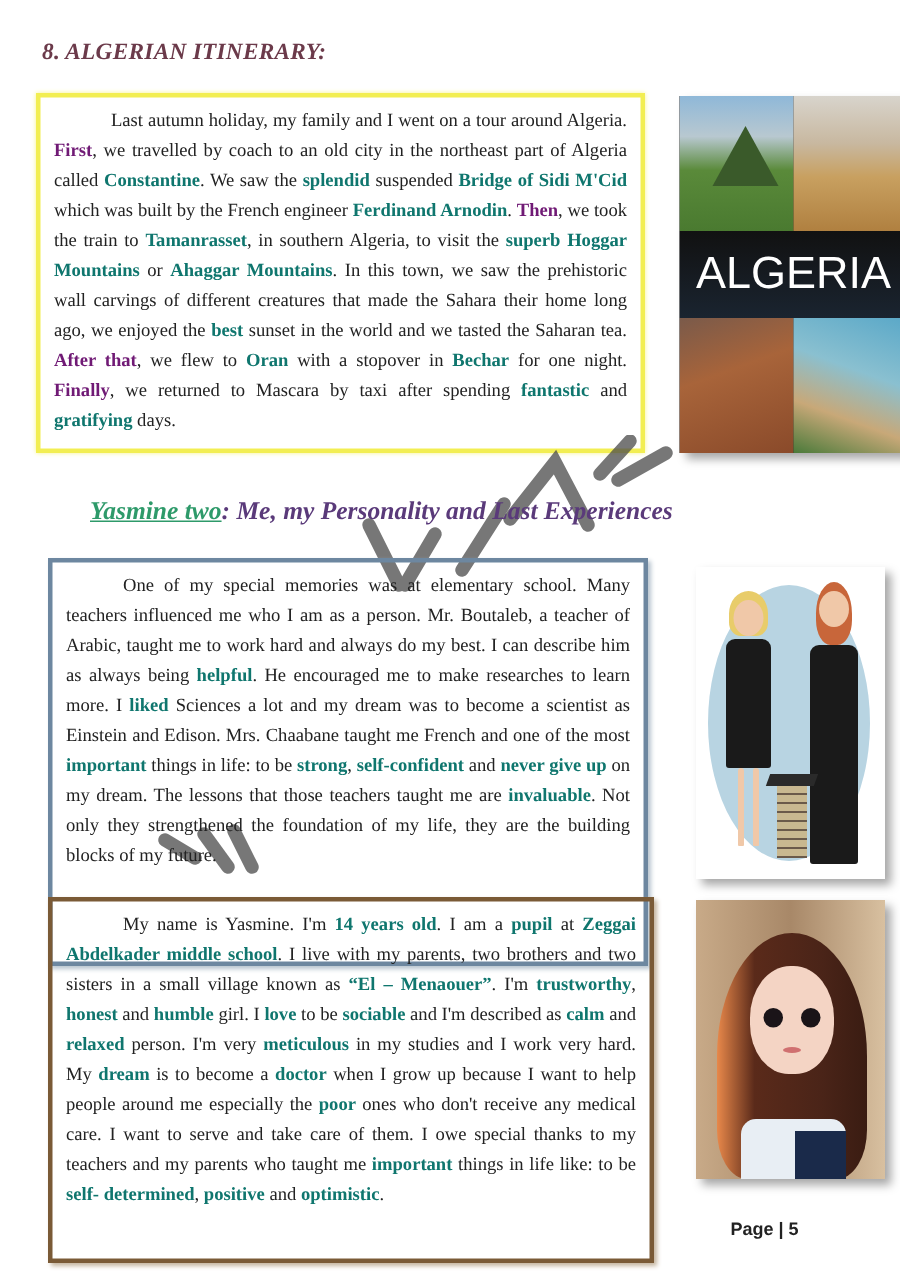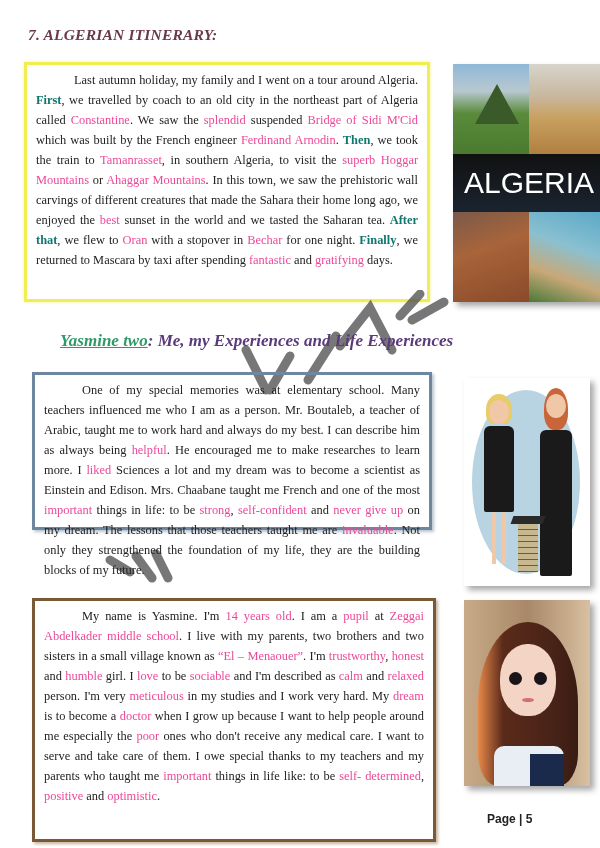--- a/index.html
+++ b/index.html
@@ -12,24 +12,24 @@
     font-family: "Liberation Serif", serif; font-weight: bold; font-style: italic;
     font-size: 15.5px; color: #6b3a4a; letter-spacing: 0.2px;
   }
   .box {
     position: absolute; box-sizing: border-box;
     font-size: 12.4px; line-height: 20px; text-align: justify;
     padding: 5px 9px 5px 9px;
   }
   .box p { margin: 0; text-indent: 38px; }
   .box1 { left: 24px; top: 62px; width: 406px; height: 240px; border: 3px solid #f2ee52; box-shadow: 0 0 3px #f7f48a; }
-  .box2 { left: 32px; top: 372px; width: 400px; height: 158px; border: 3px solid #6d87a0; box-shadow: 2px 2px 3px #b8c4cf; }
+  .box2 { left: 32px; top: 372px; width: 400px; height: 272px; border: 3px solid #6d87a0; box-shadow: 2px 2px 3px #b8c4cf; }
   .box3 { left: 32px; top: 598px; width: 404px; height: 244px; border: 3px solid #7a5a36; box-shadow: 2px 2px 3px #c4b49e; }
-  .hl { font-weight: normal; color: #ec4899; }
-  .tr { font-weight: bold; color: #0f766e; }
+  .hl { font-weight: bold; color: #0f766e; }
+  .tr { font-weight: bold; color: #701a75; }
   .seq {
     position: absolute; left: 60px; top: 331px; font-weight: bold; font-style: italic;
     font-size: 17px; color: #5a3a7a; white-space: nowrap;
   }
   .seq .seq-label { color: #2e9a6a; text-decoration: underline; }
   .img { position: absolute; box-shadow: 4px 4px 6px rgba(0,0,0,0.35); overflow: hidden; margin-left: 16px; }
   .img-algeria { left: 437px; top: 64px; width: 152px; height: 238px; background: #222; }
   .q { position: absolute; width: 50%; height: 38%; }
   .q1 { left: 0; top: 0; background: linear-gradient(180deg, #8fb8d8 0%, #b8c8d0 30%, #5a8a3a 55%, #4a7a30 100%); }
   .q2 { left: 50%; top: 0; background: linear-gradient(180deg, #d8d4cc 0%, #c8b8a0 35%, #c8a060 60%, #b08040 100%); }
@@ -59,21 +59,21 @@
   .g-bag { position: absolute; left: 66px; top: 154px; width: 34px; height: 32px; background: #1a2a4a; }
   .watermark { position: absolute; pointer-events: none; }
   .footer {
     position: absolute; left: 487px; top: 812px; font-family: "Liberation Sans", sans-serif;
     font-weight: bold; font-size: 12px; color: #222;
   }
 </style>
 </head>
 <body>
 
-<div class="section-title">7. ALGERIAN ITINERARY:</div>
+<div class="section-title">8. ALGERIAN ITINERARY:</div>
 
 <div class="box box1">
   <p><span>Last autumn holiday, my family and I went on a tour around Algeria. </span><span class="tr">First</span><span>, we travelled by coach to an old city in the northeast part of Algeria called </span><span class="hl">Constantine</span><span>. We saw the </span><span class="hl">splendid</span><span> suspended </span><span class="hl">Bridge of Sidi M'Cid</span><span> which was built by the French engineer </span><span class="hl">Ferdinand Arnodin</span><span>. </span><span class="tr">Then</span><span>, we took the train to </span><span class="hl">Tamanrasset</span><span>, in southern Algeria, to visit the </span><span class="hl">superb Hoggar Mountains</span><span> or </span><span class="hl">Ahaggar Mountains</span><span>. In this town, we saw the prehistoric wall carvings of different creatures that made the Sahara their home long ago, we enjoyed the </span><span class="hl">best</span><span> sunset in the world and we tasted the Saharan tea. </span><span class="tr">After that</span><span>, we flew to </span><span class="hl">Oran</span><span> with a stopover in </span><span class="hl">Bechar</span><span> for one night. </span><span class="tr">Finally</span><span>, we returned to Mascara by taxi after spending </span><span class="hl">fantastic</span><span> and </span><span class="hl">gratifying</span><span> days.</span></p>
 </div>
 
 <div class="img img-algeria">
   <div class="q q1">
       <div class="peak1"></div>
     </div>
   <div class="q q2"></div>
@@ -90,21 +90,21 @@
     <path d="M372 30 L404 12"></path>
     <path d="M206 60 L226 100"></path>
     <path d="M230 100 L250 66"></path>
     <path d="M70 270 L90 282"></path>
     <path d="M96 266 L112 288"></path>
     <path d="M116 264 L128 288"></path>
   </g>
 </svg>
 
 <div class="seq">
-  <span class="seq-label">Yasmine two</span><span>: </span><span>Me, my Experiences and Life Experiences</span>
+  <span class="seq-label">Yasmine two</span><span>: </span><span>Me, my Personality and Last Experiences</span>
 </div>
 
 <div class="box box2">
   <p><span>One of my special memories was at elementary school. Many teachers influenced me who I am as a person. Mr. Boutaleb, a teacher of Arabic, taught me to work hard and always do my best. I can describe him as always being </span><span class="hl">helpful</span><span>. He encouraged me to make researches to learn more. I </span><span class="hl">liked</span><span> Sciences a lot and my dream was to become a scientist as Einstein and Edison. Mrs. Chaabane taught me French and one of the most </span><span class="hl">important</span><span> things in life: to be </span><span class="hl">strong</span><span>, </span><span class="hl">self-confident</span><span> and </span><span class="hl">never give up</span><span> on my dream. The lessons that those teachers taught me are </span><span class="hl">invaluable</span><span>. Not only they strengthened the foundation of my life, they are the building blocks of my future.</span></p>
 </div>
 
 <div class="img img-teachers">
   <div class="oval"></div>
   <div class="hair-f" style="left:22px;top:16px;width:26px;height:30px;"></div>
   <div class="head" style="left:25px;top:22px;width:20px;height:24px;"></div>

